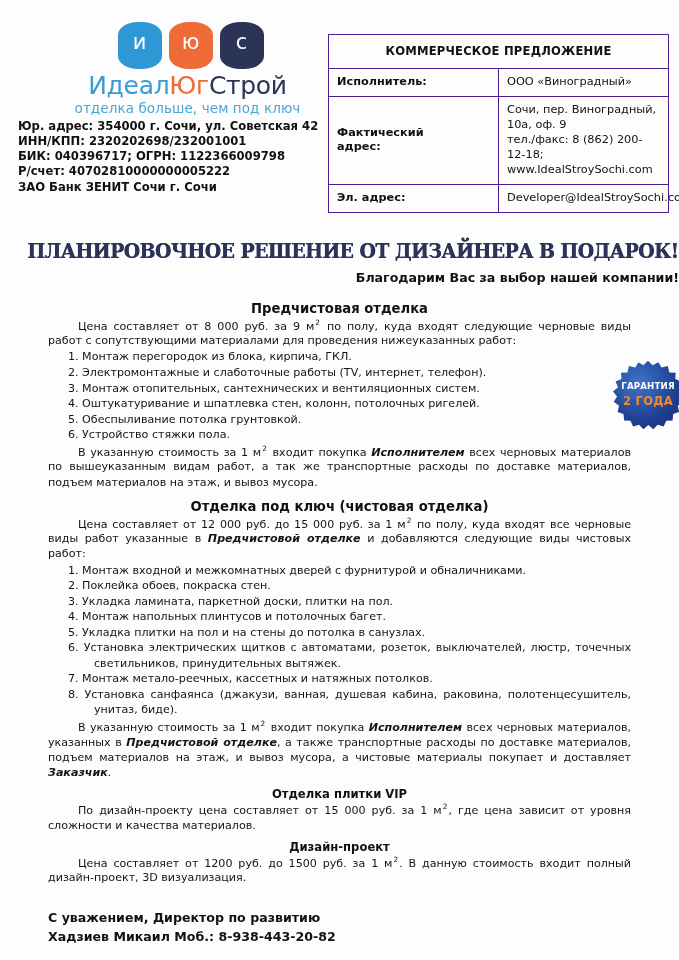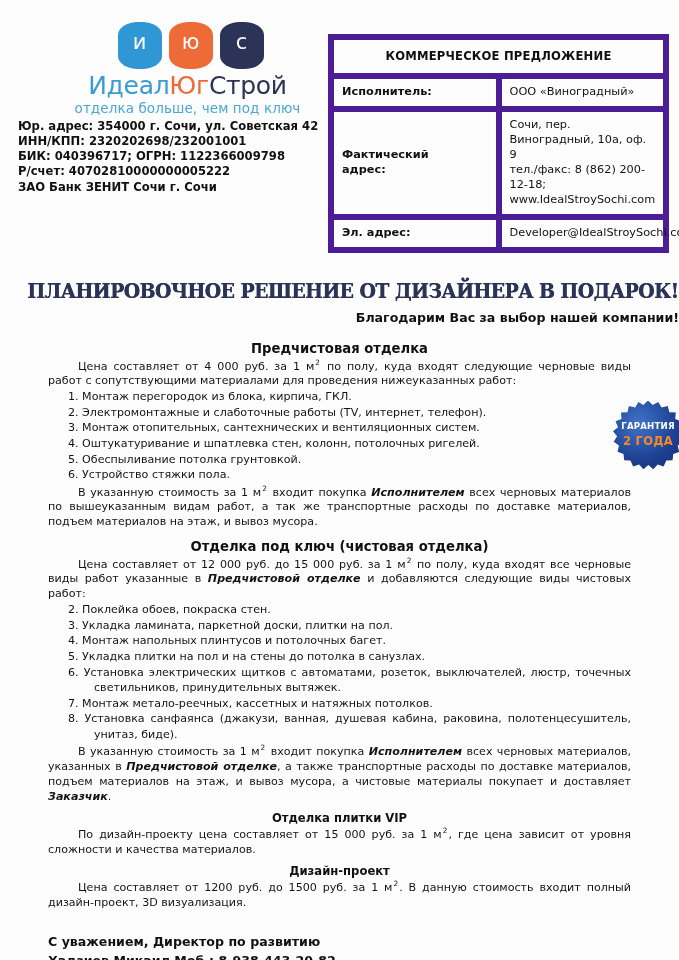--- a/index.html
+++ b/index.html
@@ -105,21 +105,21 @@
 
   
   .info-table {
     border-collapse: collapse;
     width: 345px;
     margin-left: 13px;
     margin-top: 12px;
     table-layout: fixed;
   }
   .info-table td {
-    border: 6px solid #4c1d95;
+    border: 1px solid #4c1d95;
     padding: 6px 8px;
     vertical-align: middle;
     font-family: "DejaVu Sans", sans-serif;
     font-size: 11.3px;
     line-height: 1.32;
     color: #111;
   }
   .info-table td.title-cell {
     text-align: center;
     font-weight: bold;
@@ -314,34 +314,35 @@
 
   <div class="content">
 
     <div class="badge">
       <div class="star"></div>
       <div class="lbl lbl-top">ГАРАНТИЯ</div>
       <div class="lbl lbl-bot">2 ГОДА</div>
     </div>
 
     <h2 class="section">Предчистовая отделка</h2>
-    <p class="para"><span>Цена составляет от 4 000 руб. за 1 м</span><sup>2</sup><span> по полу, куда входят следующие черновые виды работ с сопутствующими материалами для проведения нижеуказанных работ:</span></p>
+    <p class="para"><span>Цена составляет от 8 000 руб. за 9 м</span><sup>2</sup><span> по полу, куда входят следующие черновые виды работ с сопутствующими материалами для проведения нижеуказанных работ:</span></p>
     <ol class="items">
       <li>1. Монтаж перегородок из блока, кирпича,  ГКЛ.</li>
       <li>2. Электромонтажные и слаботочные работы (TV, интернет, телефон).</li>
       <li>3. Монтаж отопительных, сантехнических и вентиляционных систем.</li>
       <li>4. Оштукатуривание и шпатлевка стен, колонн, потолочных ригелей.</li>
       <li>5. Обеспыливание потолка грунтовкой.</li>
       <li>6. Устройство стяжки пола.</li>
     </ol>
     <p class="para"><span>В указанную стоимость за 1 м</span><sup>2</sup><span> входит покупка </span><b>Исполнителем</b><span> всех черновых материалов по вышеуказанным видам работ, а так же транспортные расходы по доставке материалов, подъем материалов на этаж, и вывоз мусора.</span></p>
 
     <h2 class="section">Отделка под ключ (чистовая отделка)</h2>
     <p class="para"><span>Цена составляет от 12 000 руб. до 15  000 руб. за 1 м</span><sup>2</sup><span> по полу, куда входят все черновые виды работ указанные в </span><b>Предчистовой отделке</b><span> и добавляются следующие виды чистовых работ:</span></p>
     <ol class="items wide">
+      <li>1.    Монтаж входной и межкомнатных дверей с фурнитурой и обналичниками.</li>
       <li>2.    Поклейка обоев, покраска стен.</li>
       <li>3.    Укладка ламината, паркетной доски, плитки на пол.</li>
       <li>4.    Монтаж напольных плинтусов и потолочных багет.</li>
       <li>5.    Укладка плитки на пол и  на стены до потолка в санузлах.</li>
       <li style="padding-left:46px;text-indent:-26px;">6. Установка электрических щитков с автоматами, розеток, выключателей, люстр, точечных светильников, принудительных вытяжек.</li>
       <li style="padding-left:46px;text-indent:-26px;">7. Монтаж метало-реечных, кассетных и натяжных  потолков.</li>
       <li style="padding-left:46px;text-indent:-26px;">8. Установка санфаянса (джакузи, ванная, душевая кабина, раковина, полотенцесушитель, унитаз, биде).</li>
     </ol>
     <p class="para"><span>В указанную стоимость за 1 м</span><sup>2</sup><span> входит покупка </span><b>Исполнителем</b><span> всех черновых материалов, указанных в </span><b>Предчистовой отделке</b><span>, а также транспортные расходы по доставке материалов, подъем материалов на этаж, и вывоз мусора, а чистовые материалы покупает  и доставляет </span><b>Заказчик</b><span>.</span></p>
 

